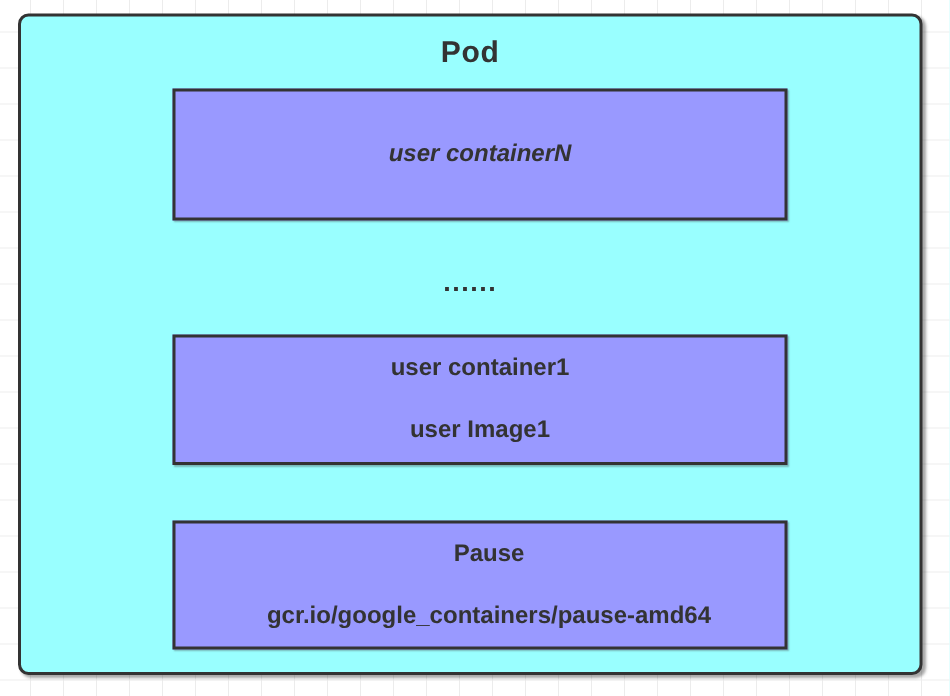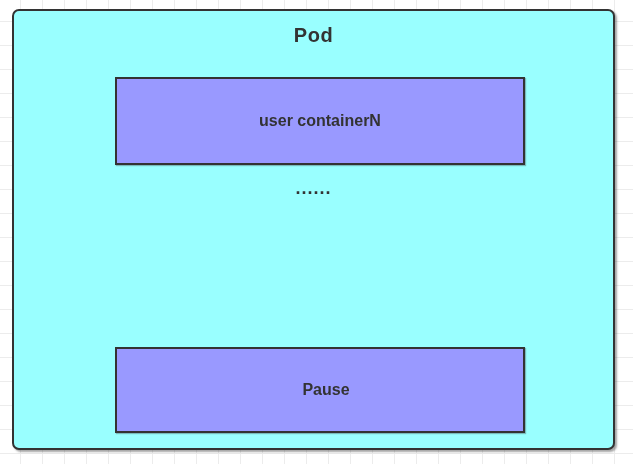--- a/index.html
+++ b/index.html
@@ -55,21 +55,21 @@
     display: flex;
     flex-direction: column;
     justify-content: space-around;
     align-items: center;
     color: var(--text, #333333);
     font-size: 16px;
     font-weight: bold;
     text-align: center;
   }
   .cbox .line { line-height: 1; white-space: nowrap; }
-  #box-n   { top: 66px;  }
+  #box-n   { top: 48px; font-style: italic;  }
   #box-1   { top: 212px; height: 87px; }
   #box-pause { top: 336px; height: 86px; padding-left: 12px; }
   .dots {
     position: absolute;
     top: 168px;
     left: 0;
     width: 100%;
     text-align: center;
     font-size: 18px;
     font-weight: bold;
@@ -85,19 +85,24 @@
   <div class="pod">
 
     <div class="pod-title">Pod</div>
 
     <div class="cbox" id="box-n">
       <div class="line">user containerN</div>
     </div>
 
     <div class="dots">......</div>
 
+    <div class="cbox" id="box-1">
+      <div class="line">user container1</div>
+      <div class="line">user Image1</div>
+    </div>
 
     <div class="cbox" id="box-pause">
       <div class="line">Pause</div>
+      <div class="line">gcr.io/google_containers/pause-amd64</div>
     </div>
 
   </div>
 </div>
 
 </body></html>

